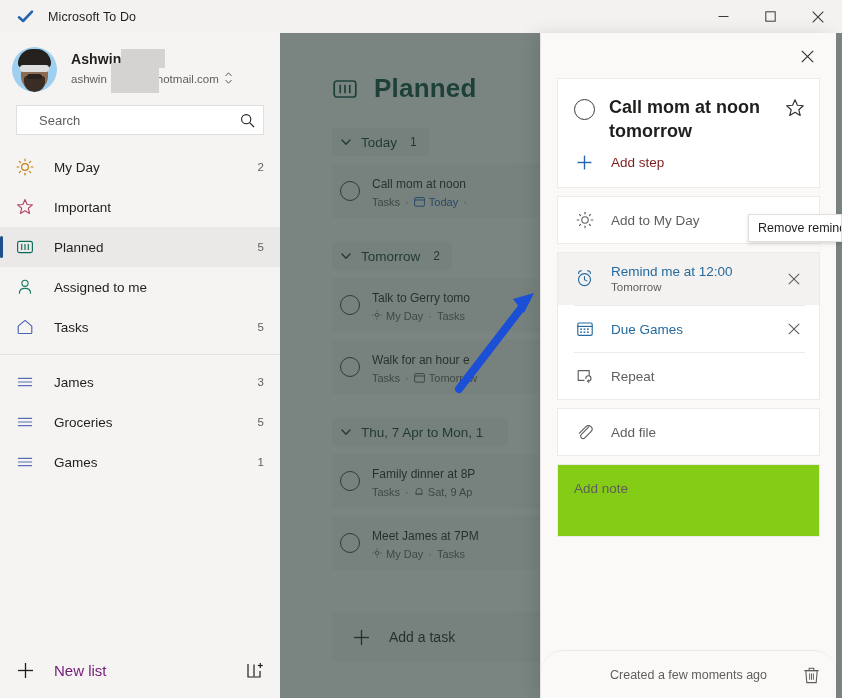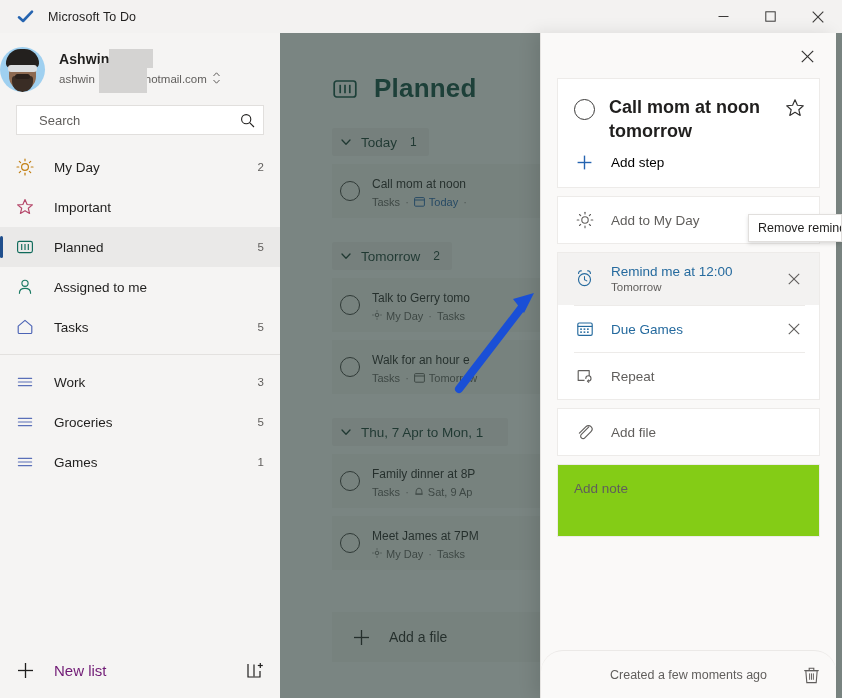--- a/index.html
+++ b/index.html
@@ -36,21 +36,21 @@
   .wc-btn:last-child { width: 48px; }
 
   
   .sidebar {
     position: absolute; top: 33px; left: 0; width: 280px; height: 665px;
     background: #f5f4f3;
     display: flex; flex-direction: column;
   }
   .account {
     display: flex; align-items: center;
-    height: 56px; padding: 0 0 0 0; margin-top: 8px;
+    height: 56px; padding: 0 0 0 12px; margin-top: 8px;
     position: relative;
   }
   .avatar {
     width: 45px; height: 45px; border-radius: 50%;
     background: #9fd0f0;
     position: relative; overflow: hidden; flex: 0 0 auto;
   }
   
   .av-hair { position:absolute; top:2px; left:6px; width:33px; height:19px; background:#23201e; border-radius:16px 16px 5px 5px; }
   .av-face { position:absolute; top:12px; left:9px; width:27px; height:31px; background:#8d6a52; border-radius:13px 13px 14px 14px; }
@@ -177,21 +177,21 @@
   .t-name {
     flex: 1; margin-left: 14px; font-size: 18px; font-weight: 700;
     color: #201f1e; line-height: 1.35;
   }
   .t-star { flex: 0 0 22px; color:#323130; display:flex; justify-content:flex-end; padding-top:3px;}
   .addstep {
     display:flex; align-items:center; gap: 16px;
     padding: 10px 16px 16px 16px;
   }
   .addstep-plus { color:#2564b0; display:flex; width:21px; justify-content:center;}
-  .addstep-label { font-size: 13.5px; color: #000000; }
+  .addstep-label { font-size: 13.5px; color: #7f1d1d; }
 
   .row {
     display: flex; align-items: center;
     padding: 0 10px 0 16px; min-height: 46px;
     position: relative;
   }
   .row-ico { width: 21px; flex:0 0 21px; display:flex; align-items:center; justify-content:center; }
   .row-text { flex: 1; margin-left: 16px; }
   .row-label { font-size: 13.5px; color: #605e5c; }
   .row-label.blue { color: #256a9e; }
@@ -375,21 +375,21 @@
       <div class="navitem">
         <span class="nav-ico">
           <svg width="18" height="18" viewBox="0 0 18 18">
               <g stroke="#5a6fb8" stroke-width="1.2" stroke-linecap="round">
                 <line x1="2.4" y1="5.4" x2="15.6" y2="5.4"></line>
                 <line x1="2.4" y1="9" x2="15.6" y2="9"></line>
                 <line x1="2.4" y1="12.6" x2="15.6" y2="12.6"></line>
               </g>
             </svg>
         </span>
-        <span class="nav-label">Work</span>
+        <span class="nav-label">James</span>
         <span class="nav-count">3</span>
       </div>
 
       <div class="navitem">
         <span class="nav-ico">
           <svg width="18" height="18" viewBox="0 0 18 18">
               <g stroke="#5a6fb8" stroke-width="1.2" stroke-linecap="round">
                 <line x1="2.4" y1="5.4" x2="15.6" y2="5.4"></line>
                 <line x1="2.4" y1="9" x2="15.6" y2="9"></line>
                 <line x1="2.4" y1="12.6" x2="15.6" y2="12.6"></line>
@@ -592,21 +592,21 @@
       </span>
     </div>
 
     <div class="addtask">
       <span class="addtask-plus">
         <svg width="19" height="19" viewBox="0 0 19 19">
             <line x1="9.5" y1="2" x2="9.5" y2="17" stroke="#201f1e" stroke-width="1.3"></line>
             <line x1="2" y1="9.5" x2="17" y2="9.5" stroke="#201f1e" stroke-width="1.3"></line>
           </svg>
       </span>
-      <span class="addtask-label">Add a file</span>
+      <span class="addtask-label">Add a task</span>
     </div>
   </div>
 
   <div class="dim"></div>
 
   <div class="detail">
 
     <div class="detail-top">
       <div class="detail-close">
         <svg width="13" height="13" viewBox="0 0 13 13">

